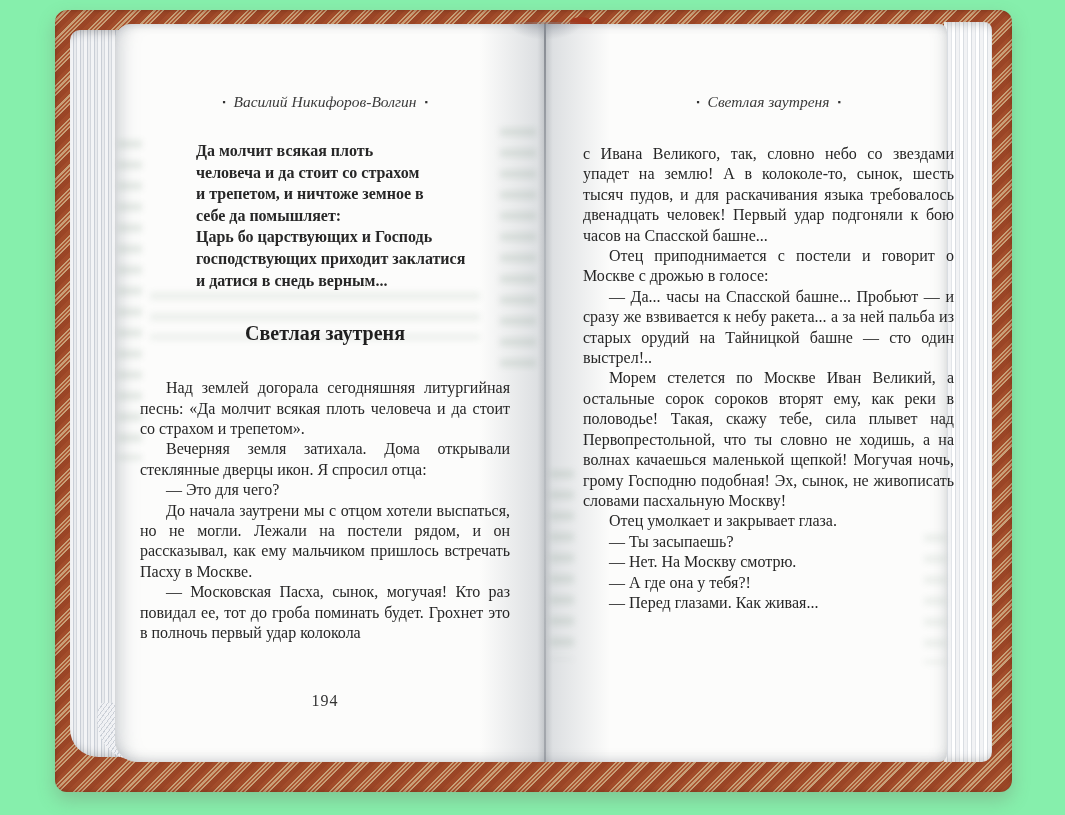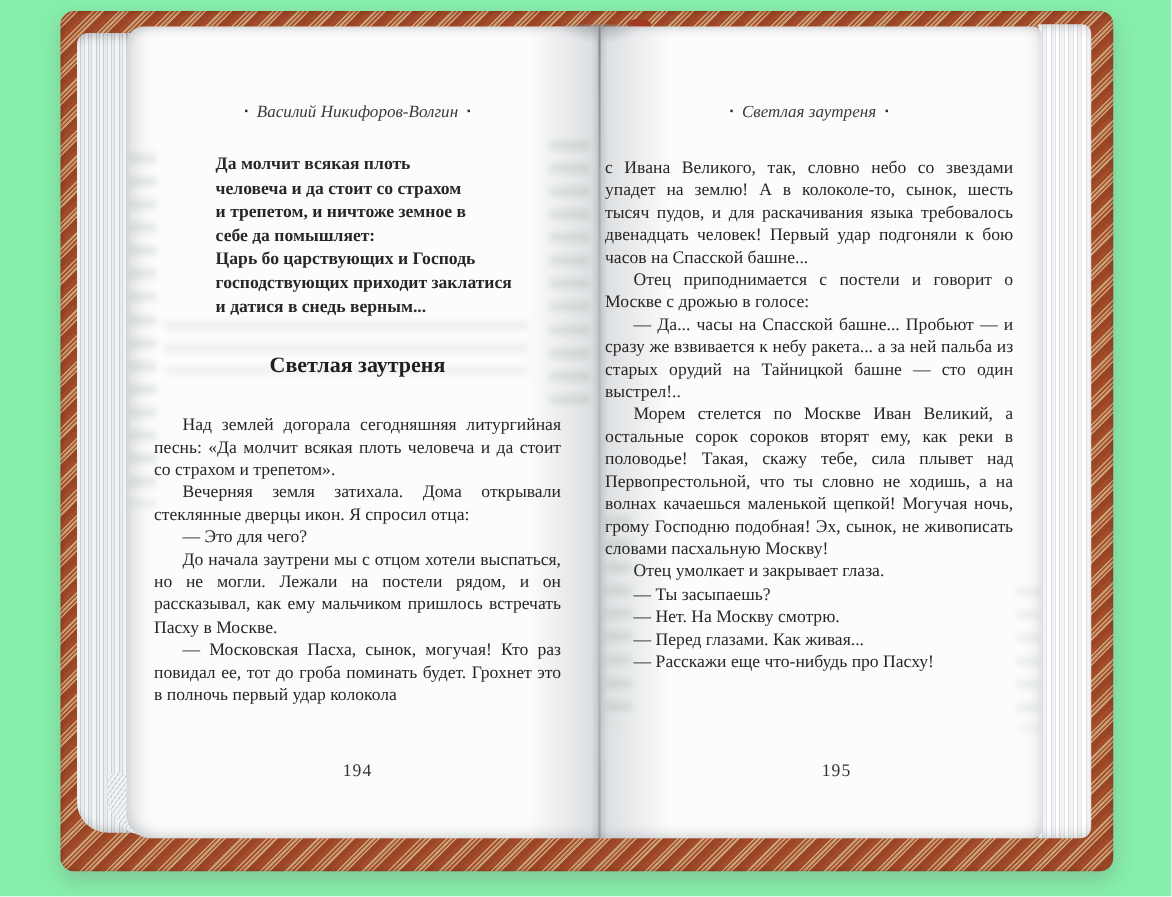--- a/index.html
+++ b/index.html
@@ -69,21 +69,21 @@
   }
   .st-a{left:118px;top:140px;width:24px;height:320px;}
   .st-b{left:500px;top:128px;width:36px;height:250px;}
   .st-c{left:150px;top:292px;width:330px;height:48px;opacity:.3;}
   .st-d{left:550px;top:470px;width:24px;height:190px;}
   .st-e{left:924px;top:534px;width:22px;height:130px;opacity:.3;}
 
   
   .text-col{position:absolute;z-index:6;color:#262626;}
   .text-left{left:140px;top:92px;width:370px;}
-  .text-right{left:550px;top:92px;width:371px;}
+  .text-right{left:583px;top:92px;width:371px;}
 
   .running-header{
     text-align:center;font-style:italic;font-size:15.5px;line-height:19px;color:#3a3a3a;
     white-space:nowrap;
   }
   .hdr-mark{font-style:normal;font-size:9px;vertical-align:2px;color:#2e2e2e;}
   .hdr-mark.l{margin-right:8px;} .hdr-mark.r{margin-left:8px;}
 
   .epigraph{
     margin:28px 0 0 56px;font-size:16px;line-height:21.6px;font-weight:700;color:#272727;
@@ -154,21 +154,20 @@
       <span class="hdr-mark l">▪</span><span>Светлая заутреня</span><span class="hdr-mark r">▪</span>
     </div>
     <div class="paras">
         <p class="para no-indent">с Ивана Великого, так, словно небо со звездами упадет на землю! А в колоколе-то, сынок, шесть тысяч пудов, и для раскачивания языка требовалось двенадцать человек! Первый удар подгоняли к бою часов на Спасской башне...</p>
         <p class="para">Отец приподнимается с постели и говорит о Москве с дрожью в голосе:</p>
         <p class="para">— Да... часы на Спасской башне... Пробьют — и сразу же взвивается к небу ракета... а за ней пальба из старых орудий на Тайницкой башне — сто один выстрел!..</p>
         <p class="para">Морем стелется по Москве Иван Великий, а остальные сорок сороков вторят ему, как реки в половодье! Такая, скажу тебе, сила плывет над Первопрестольной, что ты словно не ходишь, а на волнах качаешься маленькой щепкой! Могучая ночь, грому Господню подобная! Эх, сынок, не живописать словами пасхальную Москву!</p>
         <p class="para">Отец умолкает и закрывает глаза.</p>
         <p class="para">— Ты засыпаешь?</p>
         <p class="para">— Нет. На Москву смотрю.</p>
+        <p class="para">— А где она у тебя?!</p>
         <p class="para">— Перед глазами. Как живая...</p>
-        <p class="para">— Расскажи еще что-нибудь про Пасху!</p>
       </div>
   </div>
 
   <div class="pagenum pagenum-left">194</div>
-  <div class="pagenum pagenum-right">195</div>
 
 </div>
 
 </body></html>

